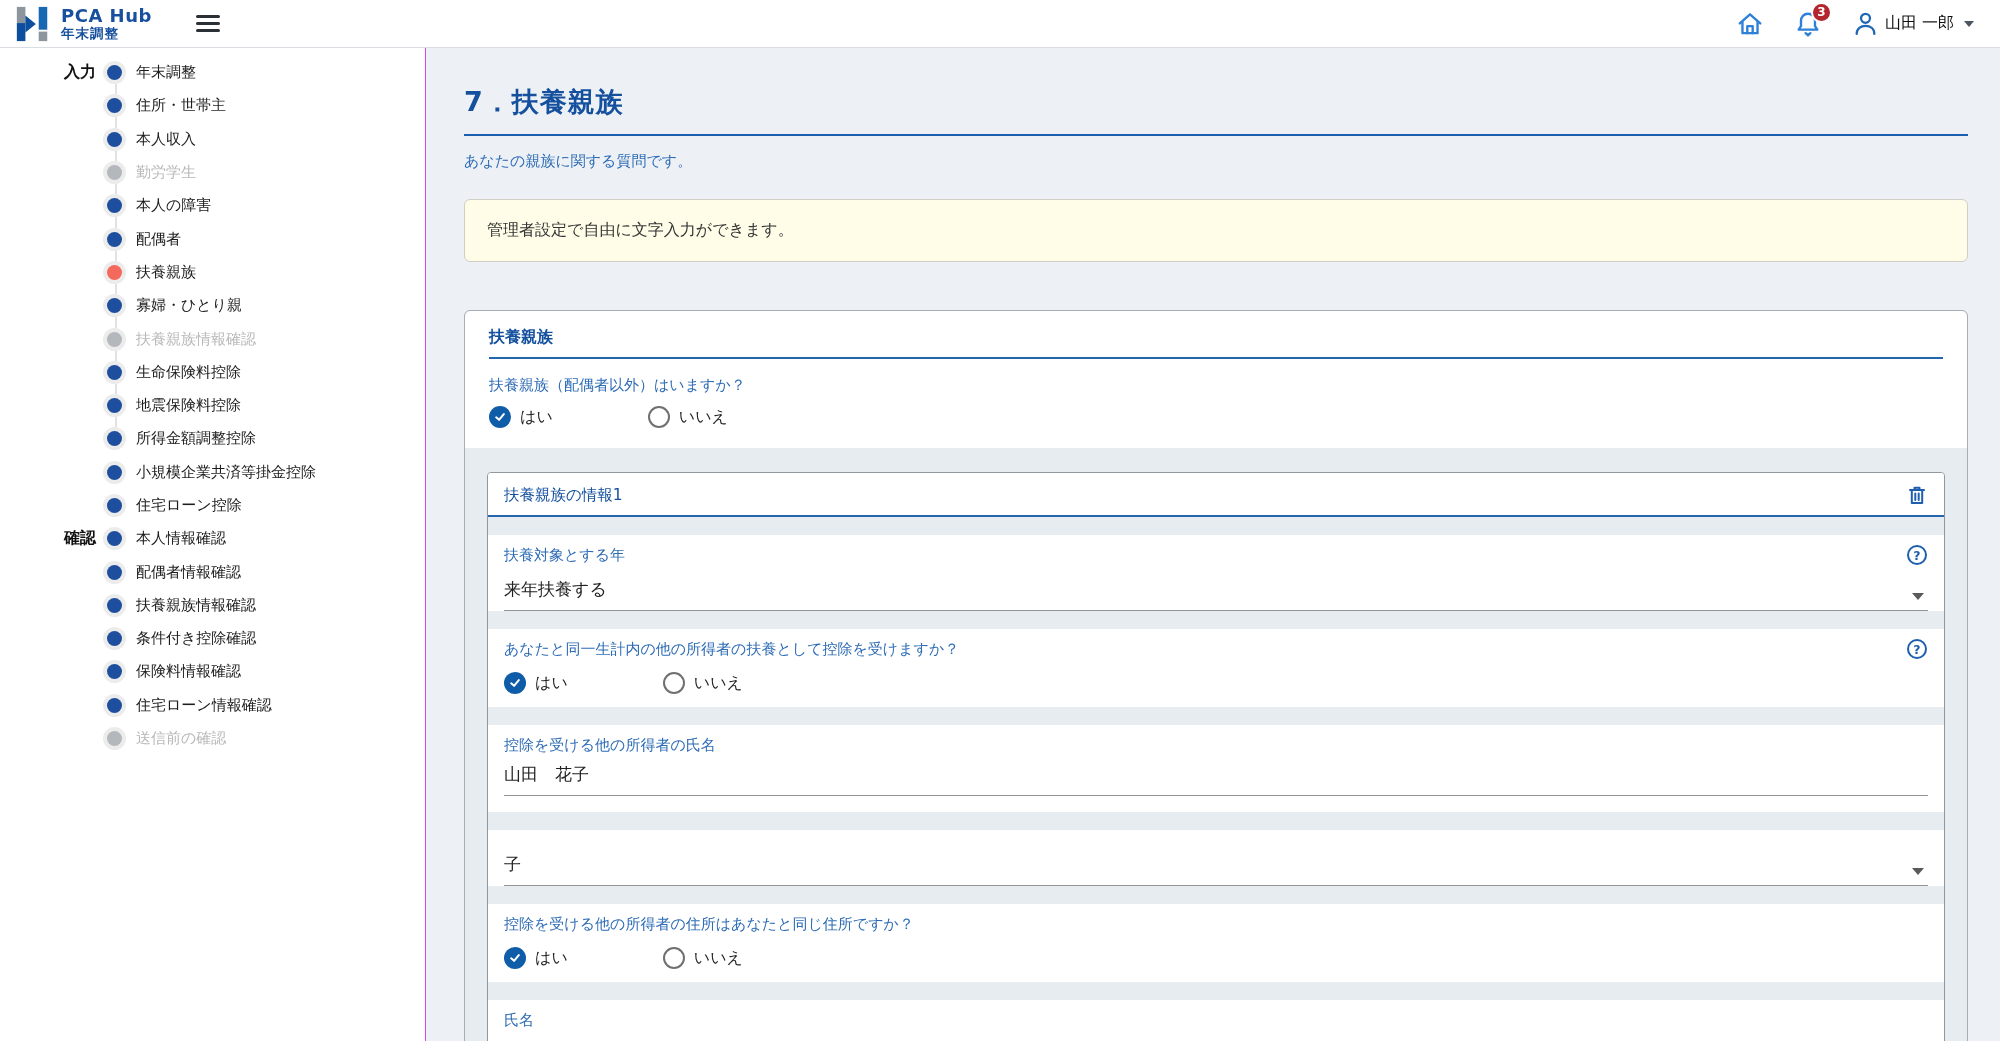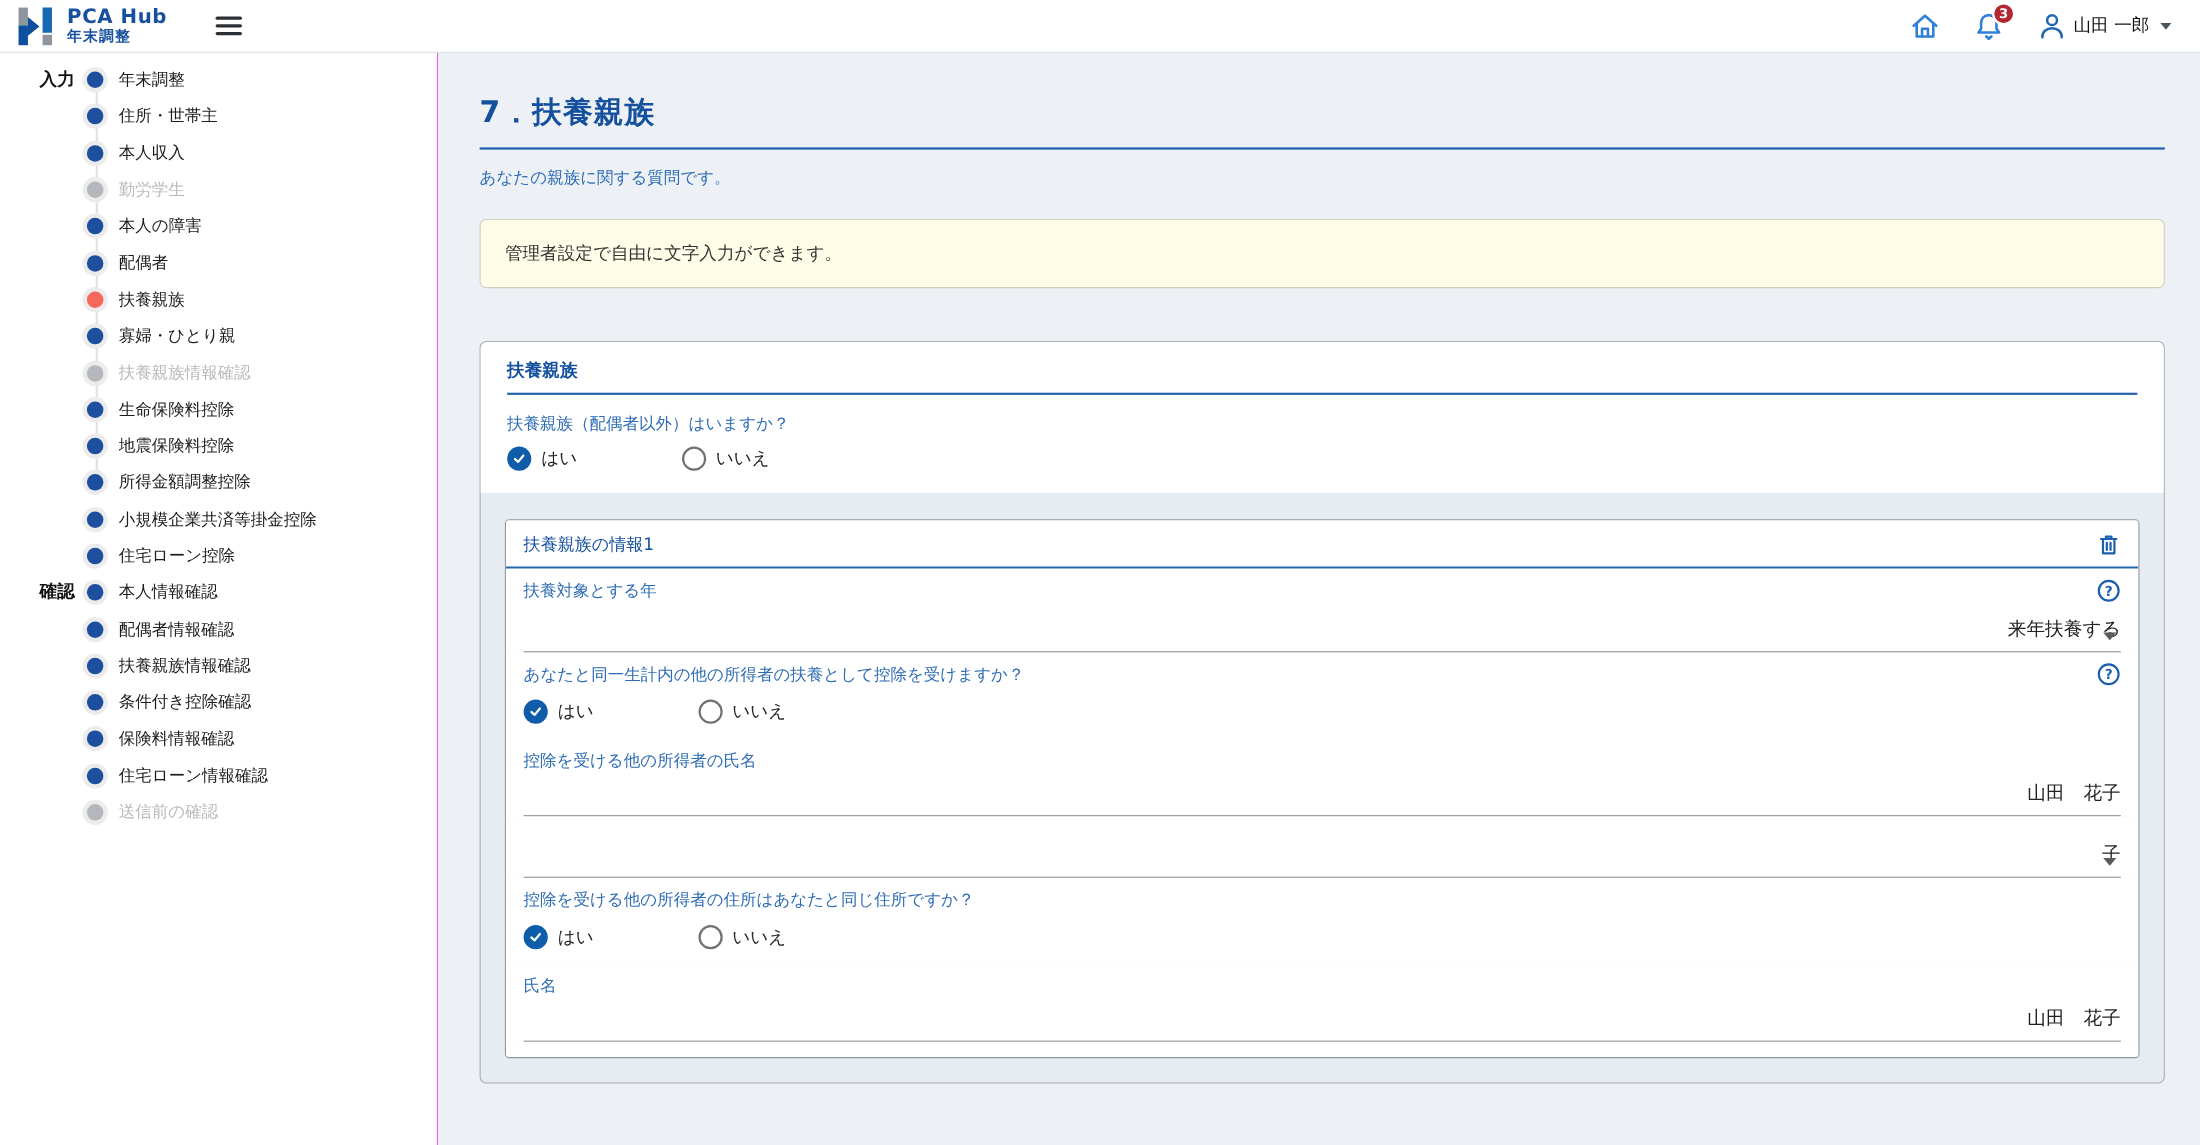--- a/index.html
+++ b/index.html
@@ -22,21 +22,21 @@
   .badge { position:absolute; top:-8px; right:-10px; min-width:21px; height:21px; border-radius:50%;
     background:#b3252f; color:#fff; font-size:12px; font-weight:bold;
     display:flex; align-items:center; justify-content:center; border:2px solid #fff; }
   .user-chip { display:flex; align-items:center; gap:6px; cursor:pointer; }
   .user-name { font-size:16px; color:#111; }
   .caret-down { width:0; height:0; border-left:5.5px solid transparent;
     border-right:5.5px solid transparent; border-top:6.5px solid #4b5560; margin-left:4px; }
 
   
   .page { display:flex; height:993px; }
-  .sidebar { width:397px; background:#fff; padding:8px 0 0 18px; position:relative; overflow:hidden; }
+  .sidebar { width:397px; background:#fff; padding:8px 0 0 18px; position:relative; overflow:hidden;margin-left:28px; }
   .stepper { position:relative; list-style:none; }
   .stepper::before { content:""; position:absolute; left:68.5px; top:17px; bottom:317px;
     width:2px; background:#e2e2e2; }
   .step { display:flex; align-items:center; height:33.3px; position:relative; }
   .step-group { width:50px; text-align:right; font-weight:bold; font-size:16px; color:#111;
     margin-right:11px; flex:0 0 auto; }
   .step-dot { width:15px; height:15px; border-radius:50%; flex:0 0 auto;
     box-shadow:0 0 0 4px #ececec; z-index:1; cursor:pointer; }
   .step.done .step-dot { background:#1d4f9e; }
   .step.active .step-dot { background:#f4695c; }
@@ -68,31 +68,31 @@
     background:#fff; flex:0 0 auto; }
   .radio-text { font-size:16px; color:#222; }
 
   .subcard { margin:24px 22px 22px; background:#e7ecf1; border:1px solid #8f989f;
     border-radius:4px; overflow:hidden; }
   .subcard-head { background:#fff; display:flex; align-items:center; justify-content:space-between;
     padding:11px 16px 9px; border-bottom:2px solid #2565ae; }
   .subcard-title { font-size:15.5px; color:#14509e; }
   .trash-btn { cursor:pointer; display:flex; }
 
-  .row { background:#fff; margin-top:0; padding:11px 16px 0;text-align:right; }
+  .row { background:#fff; margin-top:18px; padding:11px 16px 0; }
   .row-label-line { display:flex; align-items:flex-start; justify-content:space-between; }
   .row-label { font-size:15px; color:#2e6cb5; }
   .help-btn { cursor:pointer; display:flex; margin-top:-2px; }
   .field-value { font-size:17px; color:#222; margin-top:12px; }
   .field-underline { border-bottom:1px solid #949494; padding-bottom:9px; position:relative; }
   .select-caret { position:absolute; right:4px; bottom:10px; width:0; height:0;
     border-left:6.5px solid transparent; border-right:6.5px solid transparent;
     border-top:7.5px solid #5a5a5a; }
   .row .radio-row { margin:12px 0 0; padding-bottom:13px; }
-  .row.text-row { padding-bottom:0; }
+  .row.text-row { padding-bottom:16px; }
   .row.text-row .field-value { margin-top:8px; }
   .row-partial { height:14px; padding:0; }
   .spacer-bottom { height:0; }
 </style>
 </head>
 <body>
 
 <div class="header">
   <div class="logo-wrap">
     <svg class="logo-mark" viewBox="0 0 40 40">

